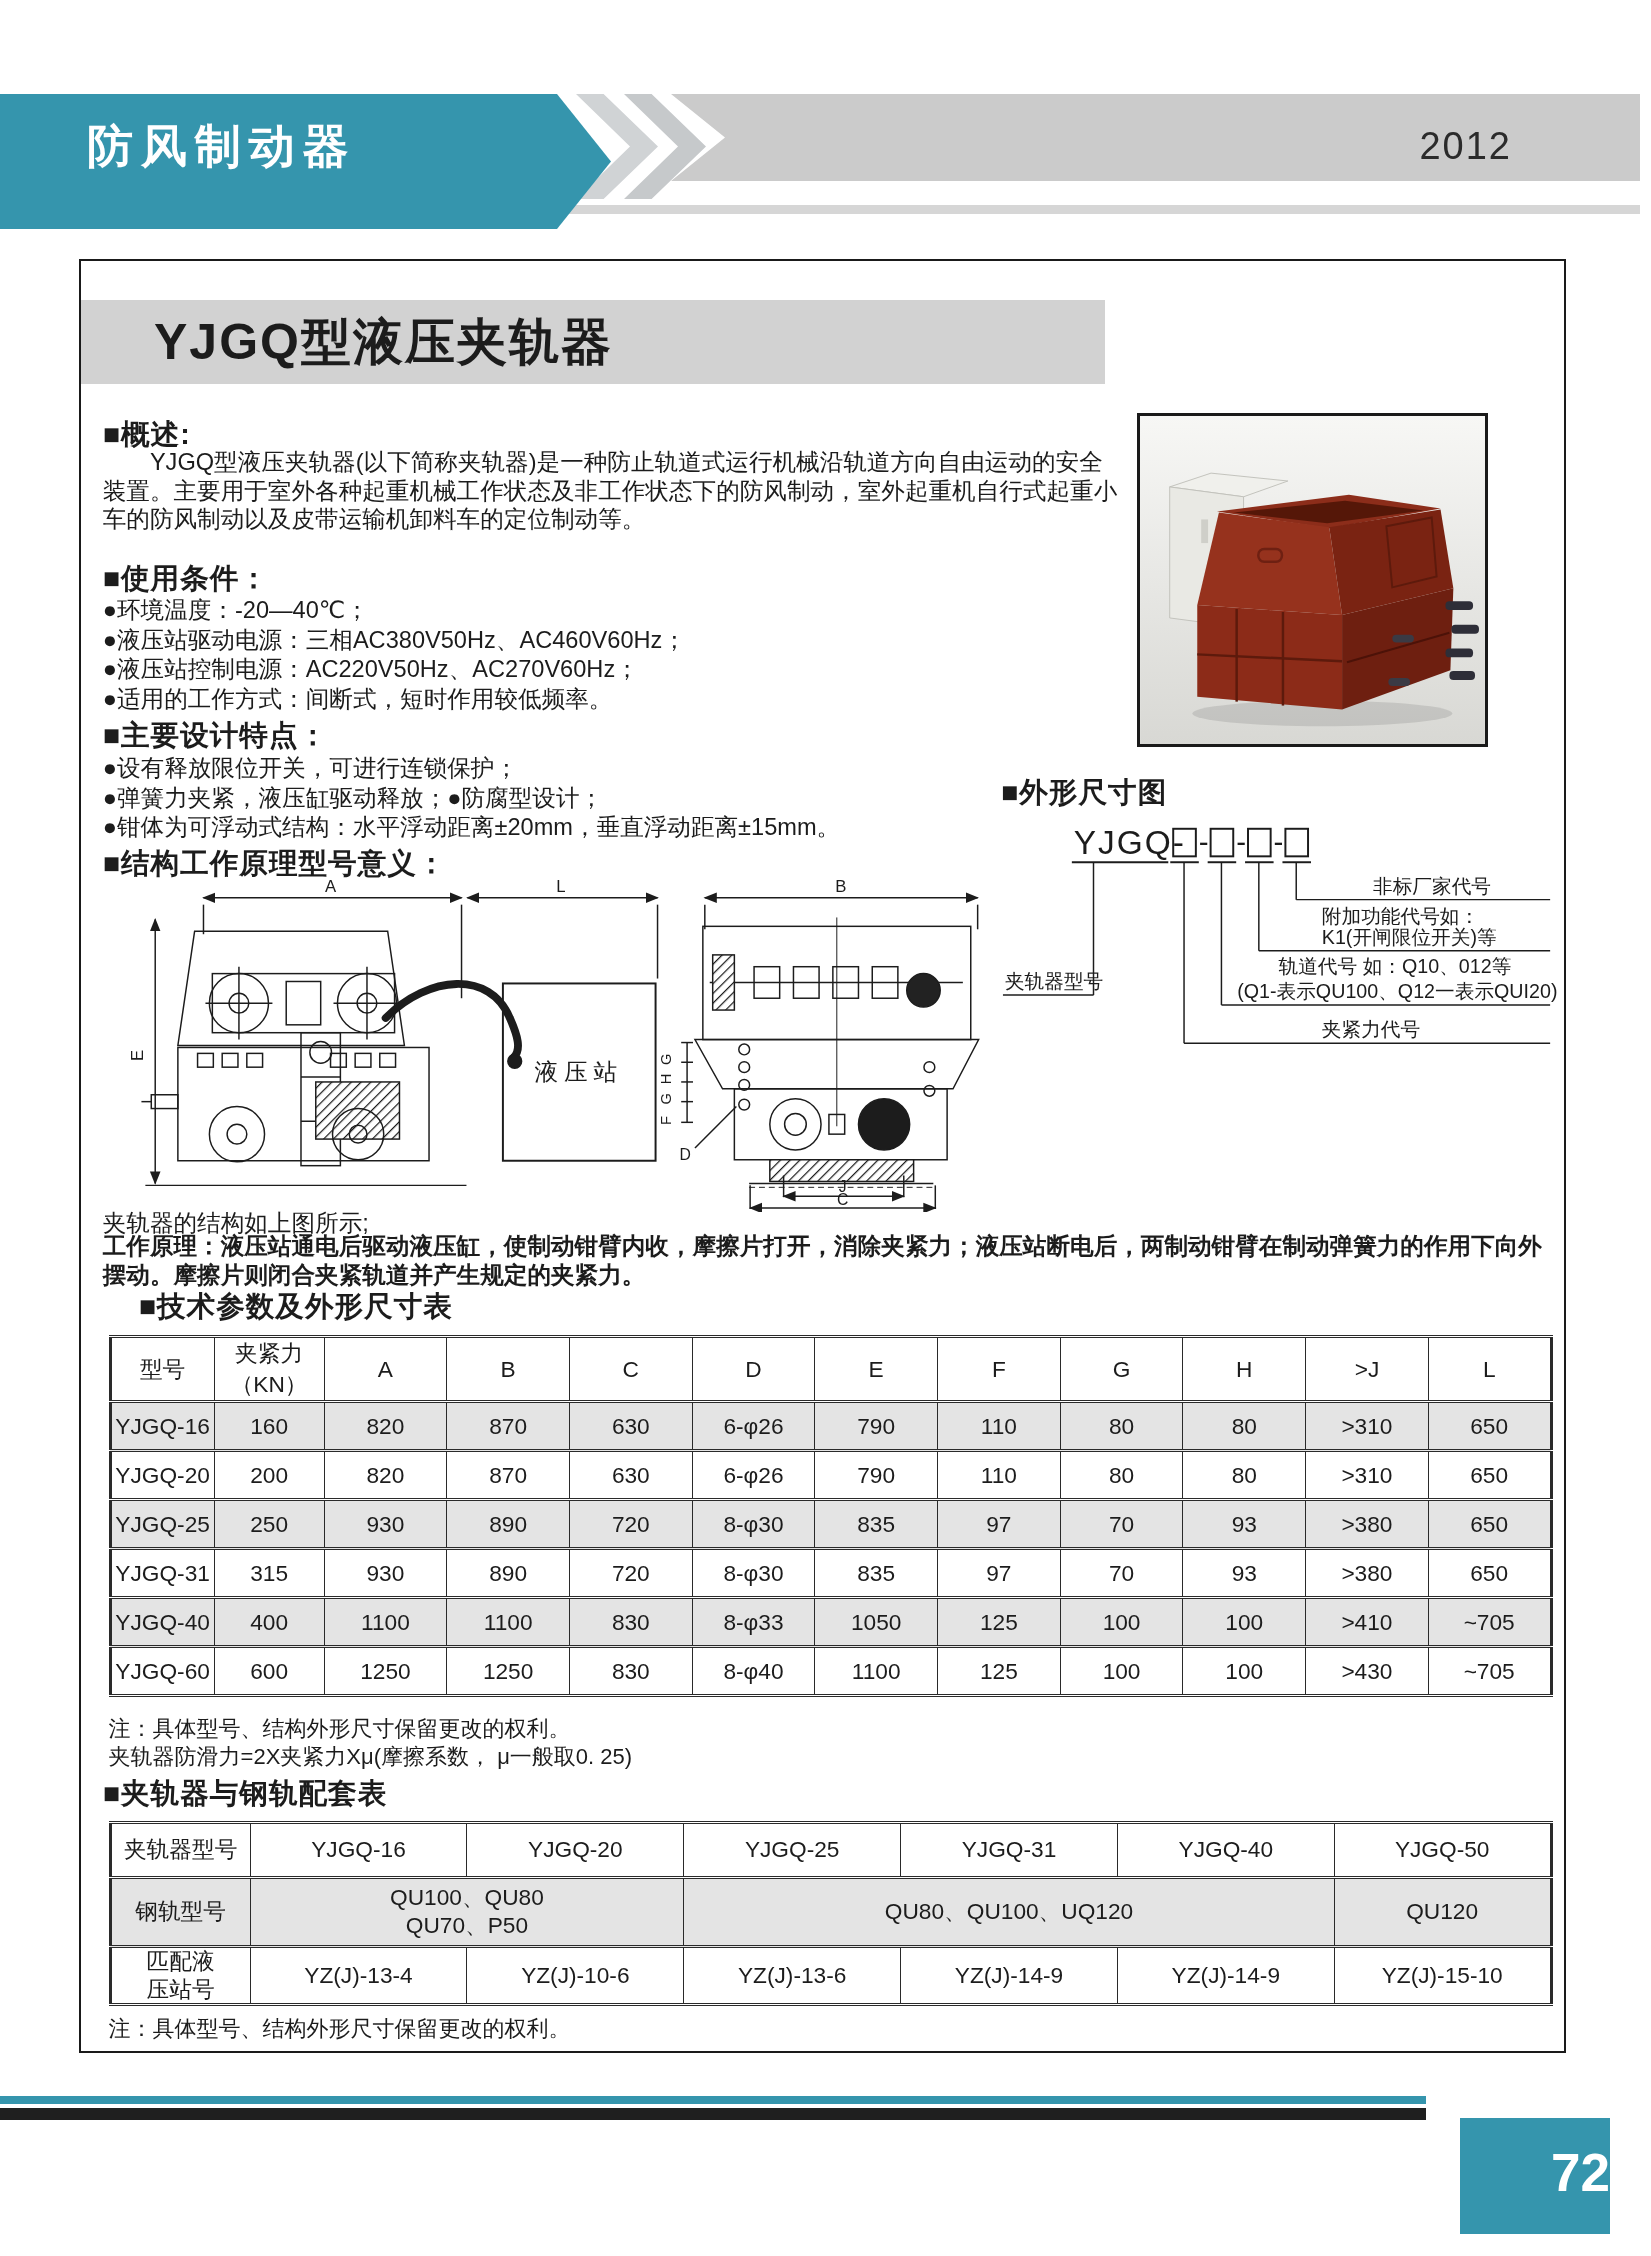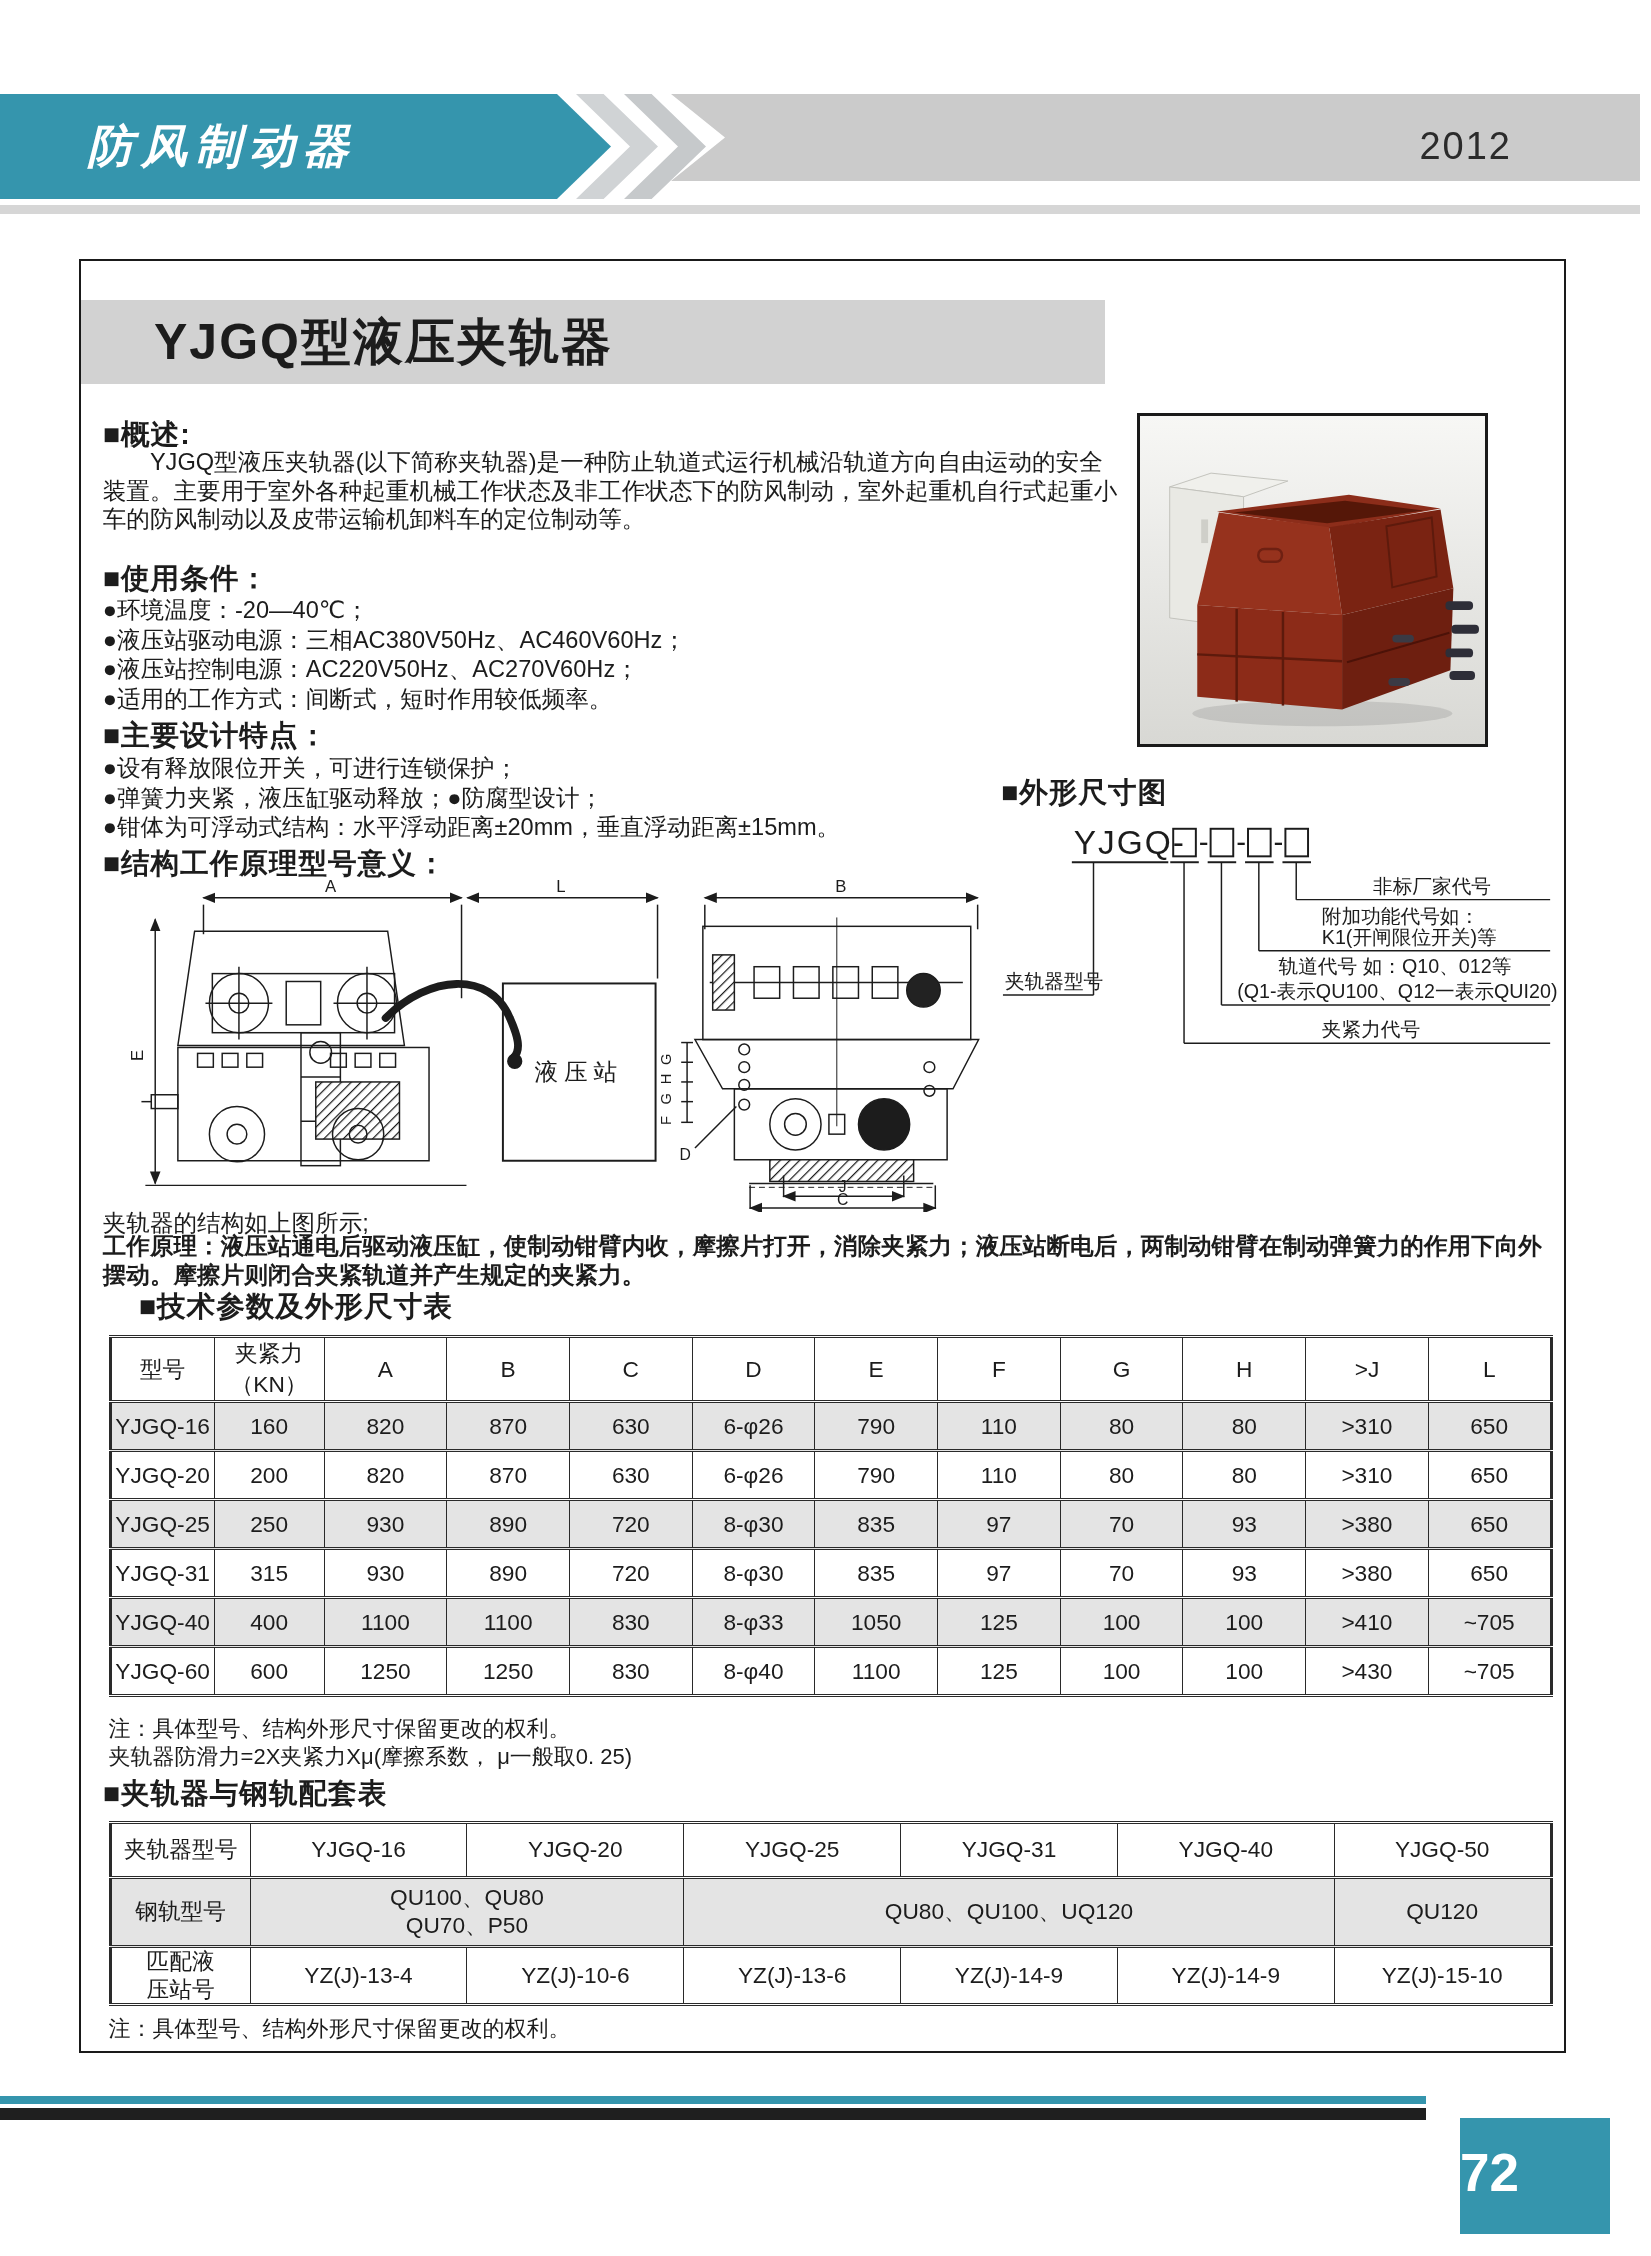--- a/index.html
+++ b/index.html
@@ -1,22 +1,22 @@
 <!DOCTYPE html>
 <html><head>
 <meta charset="utf-8">
 <style>
   * { margin:0; padding:0; box-sizing:border-box; }
   html,body { background:#ffffff; }
   body { font-family:"Liberation Sans","DejaVu Sans",sans-serif; color:#1c1c1c; }
   .page { position:relative; width:1652px; height:2257px; background:#fff; overflow:hidden; }
 
   
-  .banner { position:absolute; left:0; top:94px; width:611px; height:105px; background:#3595ad; z-index:2;
-            clip-path:polygon(0 0, calc(100% - 54px) 0, 100% 50%, calc(100% - 54px) 100%, 0 100%);font-style:italic; }
+  .banner { position:absolute; left:0; top:94px; width:611px; height:135px; background:#3595ad; z-index:2;
+            clip-path:polygon(0 0, calc(100% - 54px) 0, 100% 50%, calc(100% - 54px) 100%, 0 100%); }
   .banner-text { position:absolute; left:87px; top:0; line-height:105px; font-size:46px; font-weight:bold;
                  color:#ffffff; letter-spacing:7.9px; }
   .chev { position:absolute; top:94px; width:82px; height:105px;
           clip-path:polygon(0 0, 27.6px 0, 82px 50%, 27.6px 100%, 0 100%, 54px 50%); }
   .chev1 { left:576px; background:#d0d3d5; }
   .chev2 { left:624px; background:#c6c9cb; }
   .yearbar { position:absolute; left:671px; top:94px; width:969px; height:87px; background:#cbcbcb;
              clip-path:polygon(0 0, 100% 0, 100% 100%, 0 100%, 54px 50%); }
   .year { position:absolute; right:128px; top:0; line-height:105px; font-size:38px; color:#2b2b2b; letter-spacing:2px; }
   .header-underline { position:absolute; left:0; top:205px; width:1640px; height:8.9px; background:#d6d6d6; }
@@ -76,21 +76,21 @@
   .pre { white-space:pre-line; }
   .note { position:absolute; font-size:22px; }
   .note-1 { left:27.6px; top:1453px; }
   .note-2 { left:27.6px; top:1481px; }
   .note-3 { left:27.6px; top:1753px; }
 
   
   .footer-teal  { position:absolute; left:0; top:2096px; width:1426px; height:7.9px; background:#3595ad; }
   .footer-black { position:absolute; left:0; top:2108px; width:1426px; height:11.8px; background:#1f1f1f; }
   .page-num-box { position:absolute; left:1460px; top:2118px; width:150px; height:116px; background:#3595ad; }
-  .page-num-box span { display:block; text-align:left; line-height:110px; font-size:53px; font-weight:bold; color:#fff; }
+  .page-num-box span { display:block; text-align:right; line-height:110px; font-size:53px; font-weight:bold; color:#fff; }
 </style>
 </head>
 <body>
 
 <div class="page">
 
   <div>
     <div class="banner">
       <span class="banner-text">防风制动器</span>
     </div>

